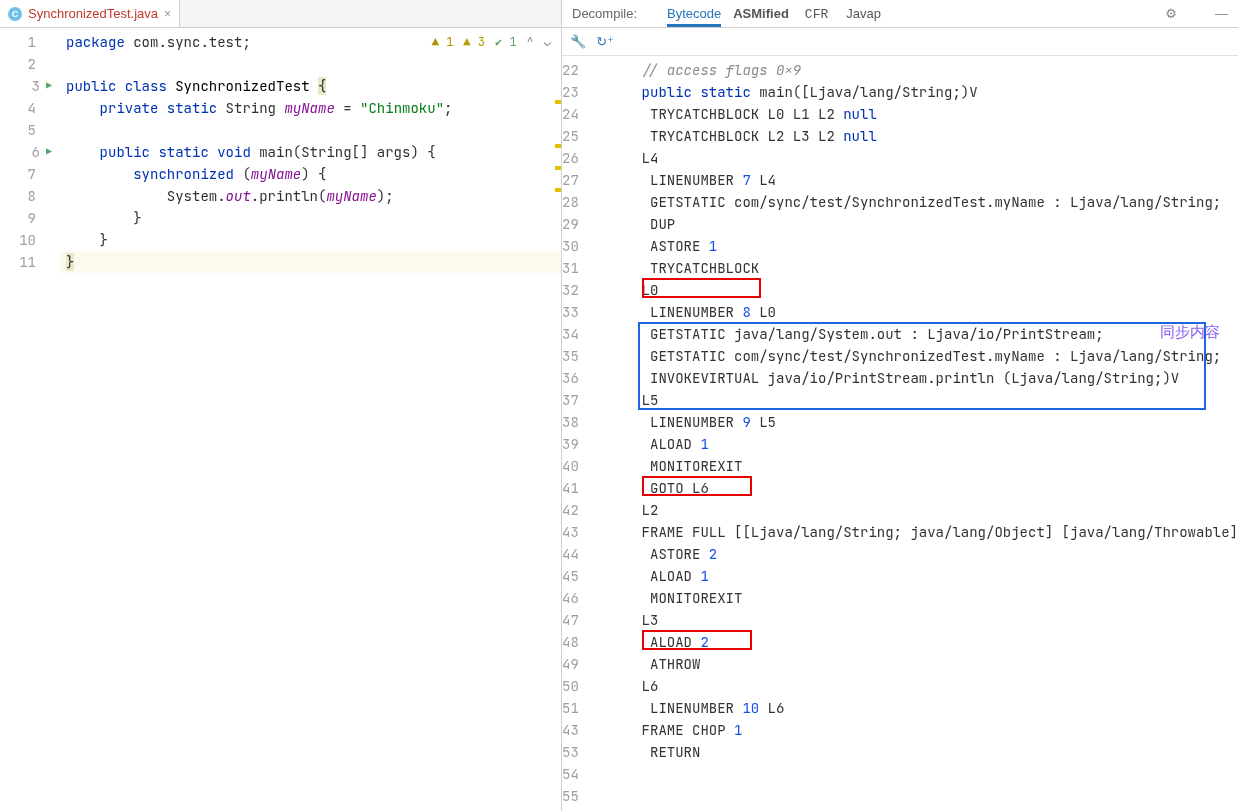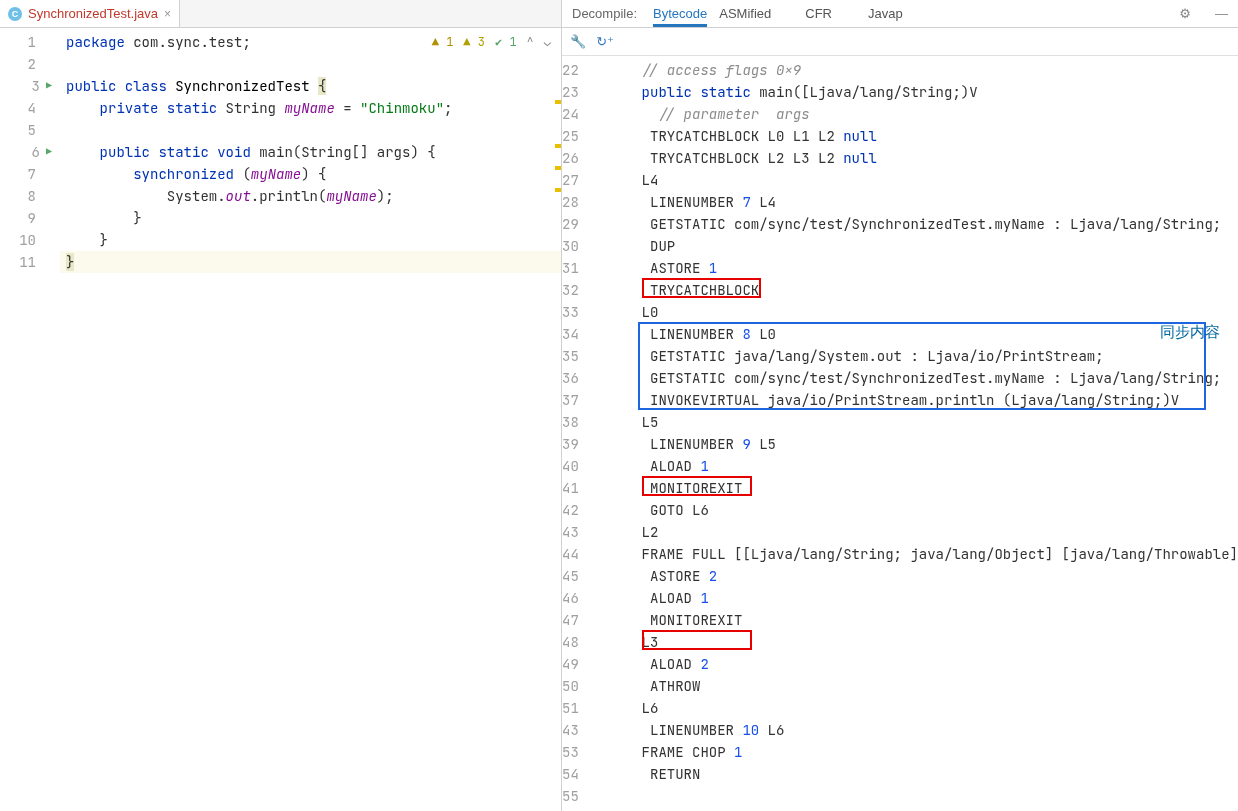--- a/index.html
+++ b/index.html
@@ -25,36 +25,36 @@
   .fld { color:#871094; font-style:italic; }
   .stat { font-style:italic; }
   .hl-line { background:#fcfaed; }
   .inspection-bar { position:absolute; top:3px; right:10px; display:flex; gap:10px; font-size:12px; align-items:center; background:#fff; z-index:2; }
   .warn { color:#b09000; }
   .warn2 { color:#b0a000; }
   .ok { color:#59a869; }
   .chev { color:#888; }
   .yellow-marks { position:absolute; right:0; top:0; width:6px; height:100%; }
   .ym { position:absolute; right:0; width:6px; height:4px; background:#e8c000; }
-  .right-header { height:28px; display:flex; align-items:center; border-bottom:1px solid #d0d0d0; padding-left:10px; gap:16px; }
+  .right-header { height:28px; display:flex; align-items:center; border-bottom:1px solid #d0d0d0; padding-left:10px; gap:30px; }
   .right-header .lbl { color:#666; }
   .right-header .rtab { color:#555; cursor:pointer; }
   .right-header .rtab.active { color:#2675bf; border-bottom:3px solid #2675bf; padding-bottom:3px; }
   .right-header .spacer { flex:1; }
   .right-tools { height:28px; border-bottom:1px solid #e0e0e0; display:flex; align-items:center; padding-left:8px; gap:10px; color:#6a6a6a; }
   .right-body { flex:1; display:flex; font-family:"JetBrains Mono","Consolas",monospace; font-size:14px; line-height:22px; overflow:hidden; }
   .rgutter { width:40px; padding-top:3px; }
   .rgutter .rn { height:22px; text-align:left; padding-right:8px; color:#a0a0a0; }
   .rcode { flex:1; padding-top:3px; position:relative; }
   .rline { height:22px; white-space:pre; padding-left:6px; position:relative; }
   .cmt { color:#8c8c8c; font-style:italic; }
   .num { color:#1750eb; }
   .redbox { position:absolute; border:2px solid #e60000; }
   .bluebox { position:absolute; border:2px solid #1e66e0; }
-  .annot { position:absolute; color:#0369a1; font-family:"Microsoft YaHei"; font-size:15px; }
+  .annot { position:absolute; color:#8b5cf6; font-family:"Microsoft YaHei"; font-size:15px; }
 </style>
 </head>
 <body>
 
 <div class="root">
   <div class="left-pane">
     <div class="tab-bar">
       <div class="tab">
         <span class="file-icon">C</span>
         <span class="fname">SynchronizedTest.java</span>
@@ -133,21 +133,21 @@
           <div class="code-line">        }</div>
           <div class="code-line">    }</div>
           <div class="code-line hl-line"><span class="brace">}</span></div>
         </div>
     </div>
   </div>
 
   <div class="right-pane">
     <div class="right-header">
       <span class="lbl">Decompile:</span>
-      <span id="rtabs"><span class="rtab active" style="margin-right: 12px;">Bytecode</span><span class="rtab" style="margin-right: 34px;">ASMified</span><span class="rtab" style="margin-right: 36px;">CFR</span><span class="rtab" style="margin-right: 18px;">Javap</span></span>
+      <span id="rtabs"><span class="rtab active" style="margin-right: 12px;">Bytecode</span><span class="rtab" style="margin-right: 16px; font-weight: bold;">ASMified</span><span class="rtab" style="margin-right: 18px; font-family: Liberation Mono, monospace;">CFR</span><span class="rtab" style="margin-right: 18px;">Javap</span></span>
       <span class="spacer"></span>
       <span style="color:#888;margin-right:8px;">⚙</span>
       <span style="color:#888;margin-right:10px;">—</span>
     </div>
     <div class="right-tools">
       <span>🔧</span>
       <span style="color:#3a7ac0;">↻⁺</span>
     </div>
     <div class="right-body">
       <div class="rgutter" id="bc-gutter">
@@ -182,21 +182,20 @@
           <div class="rn">50</div>
           <div class="rn">51</div>
           <div class="rn">43</div>
           <div class="rn">53</div>
           <div class="rn">54</div>
           <div class="rn">55</div>
         </div>
       <div class="rcode" id="bc-code">
           <div class="rline">    <span class="cmt">// access flags 0x9</span></div>
           <div class="rline">    <span class="kw">public static</span> main([Ljava/lang/String;)V</div>
-          <div class="rline">      <span class="cmt">// parameter  args</span></div>
           <div class="rline">     TRYCATCHBLOCK L0 L1 L2 <span class="kw">null</span></div>
           <div class="rline">     TRYCATCHBLOCK L2 L3 L2 <span class="kw">null</span></div>
           <div class="rline">    L4</div>
           <div class="rline">     LINENUMBER <span class="num">7</span> L4</div>
           <div class="rline">     GETSTATIC com/sync/test/SynchronizedTest.myName : Ljava/lang/String;</div>
           <div class="rline">     DUP</div>
           <div class="rline">     ASTORE <span class="num">1</span></div>
           <div class="rline">     TRYCATCHBLOCK</div>
           <div class="rline">    L0</div>
           <div class="rline">     LINENUMBER <span class="num">8</span> L0</div>

